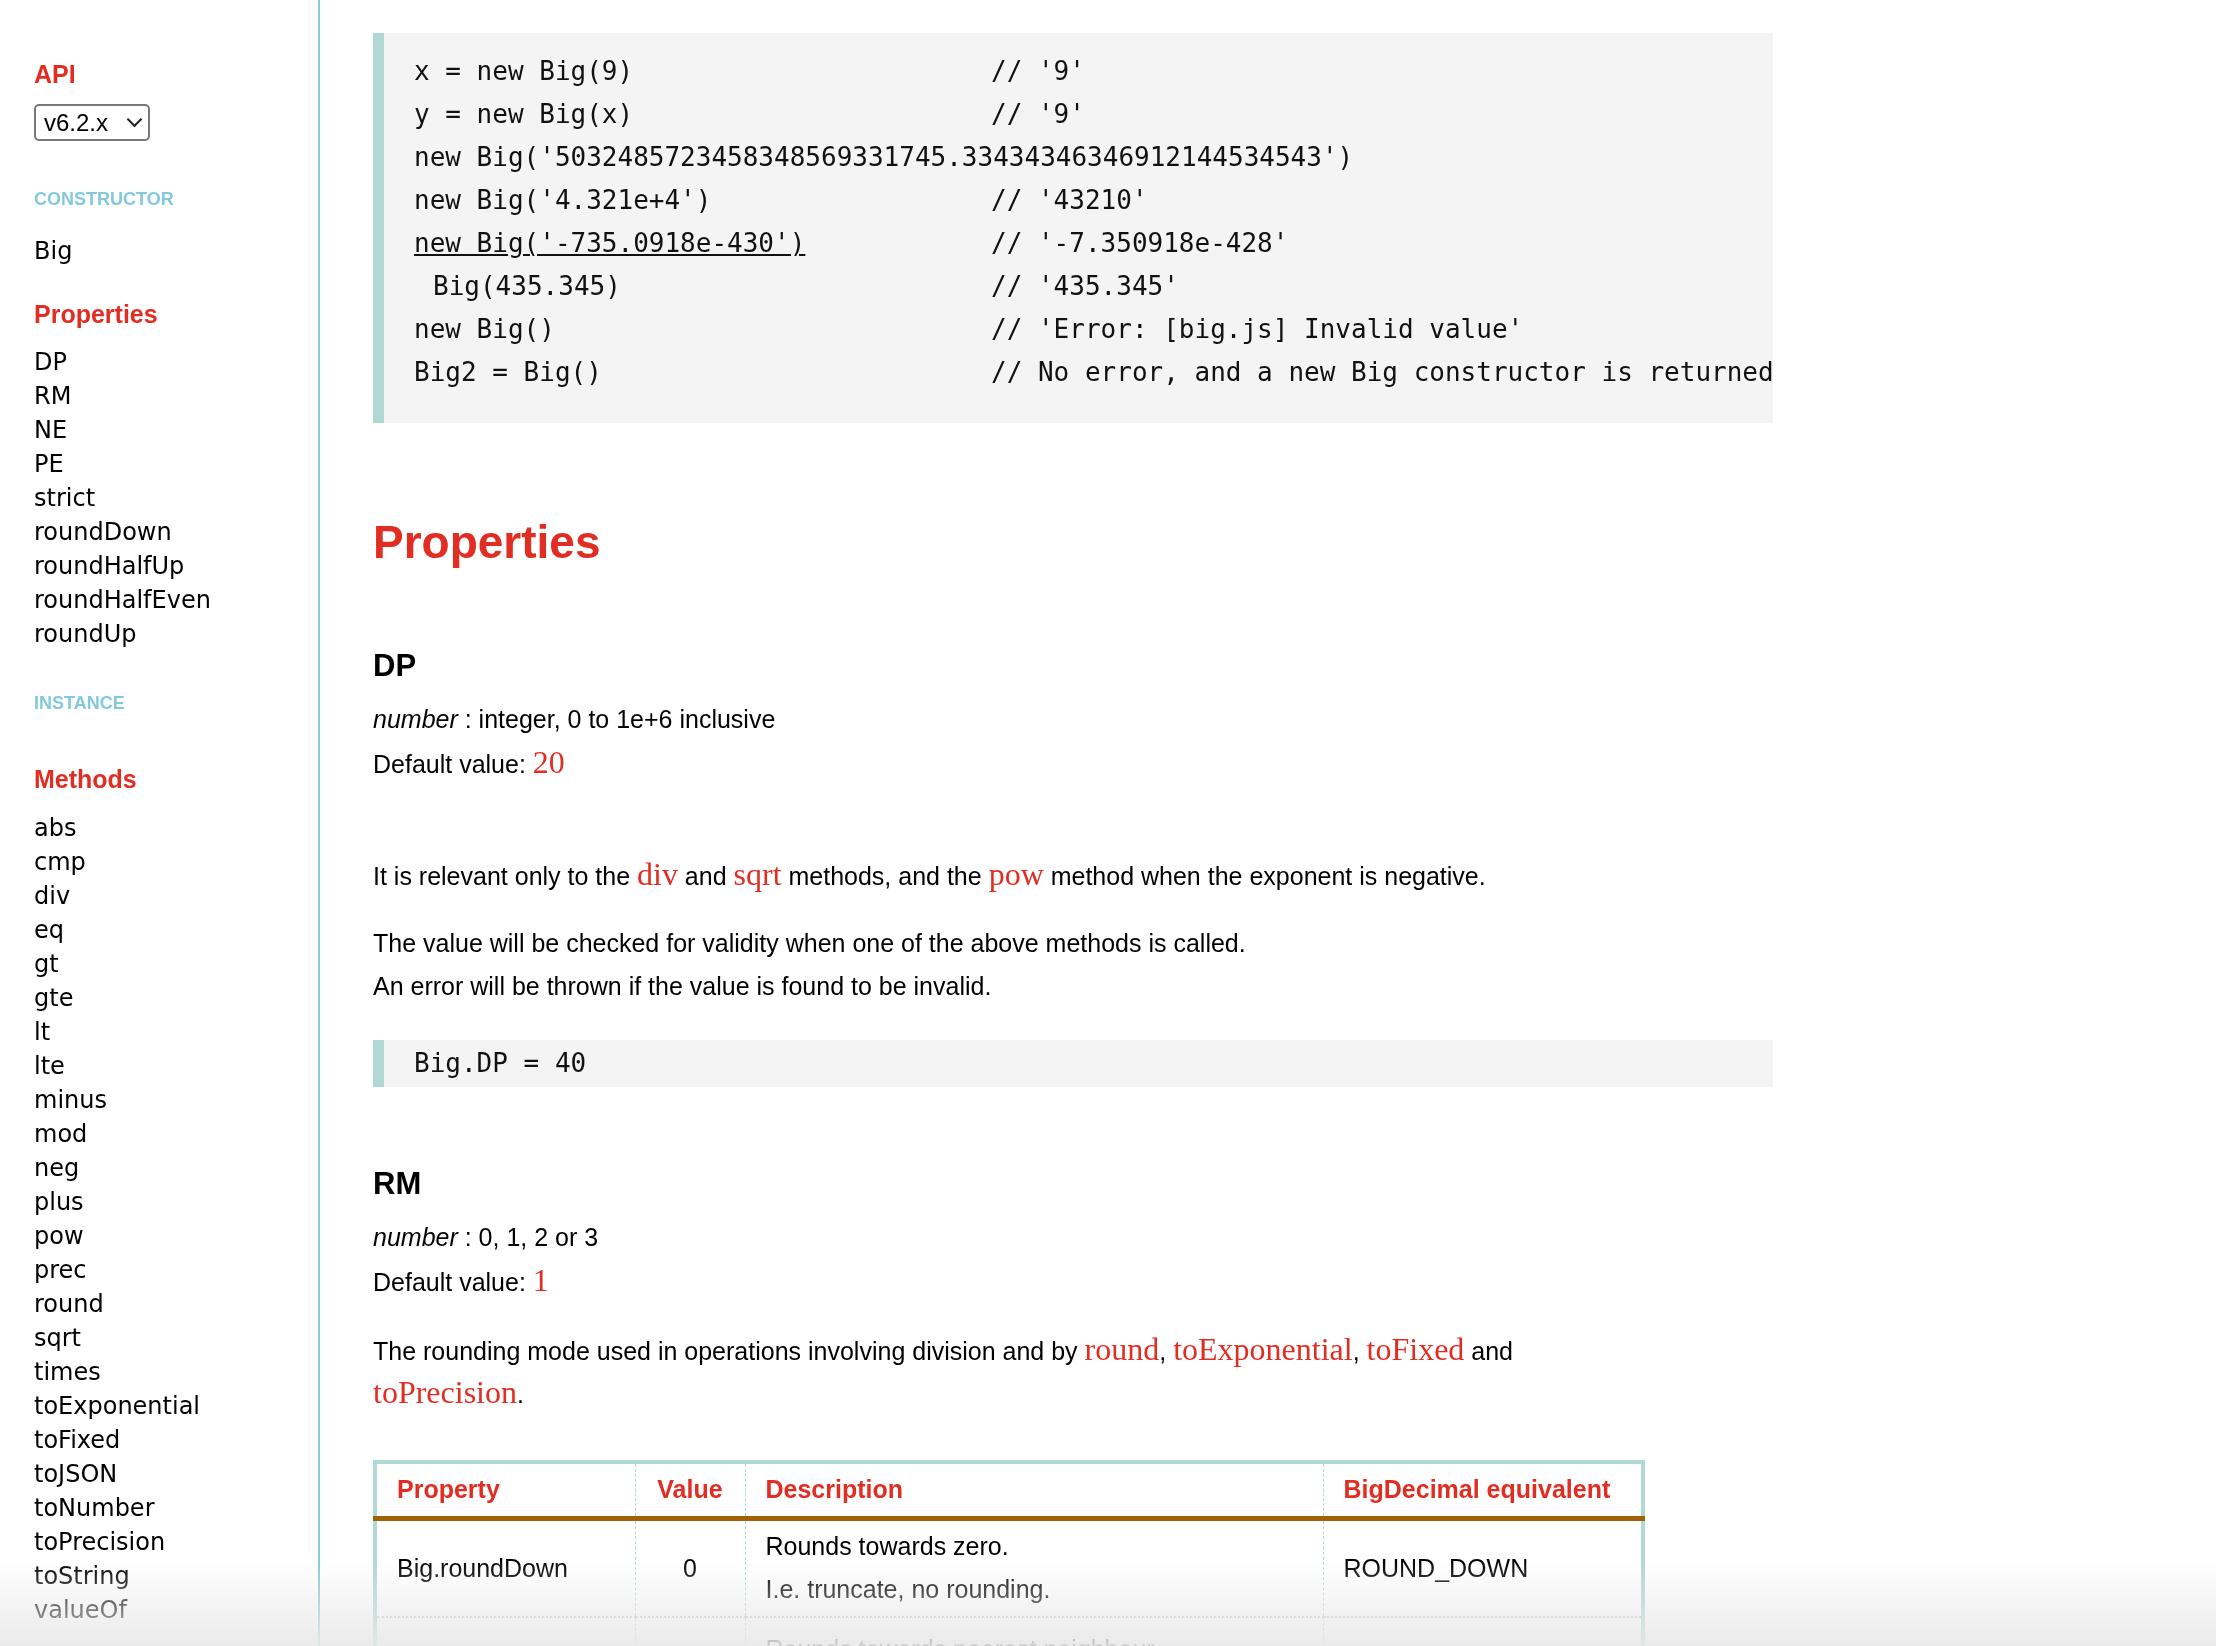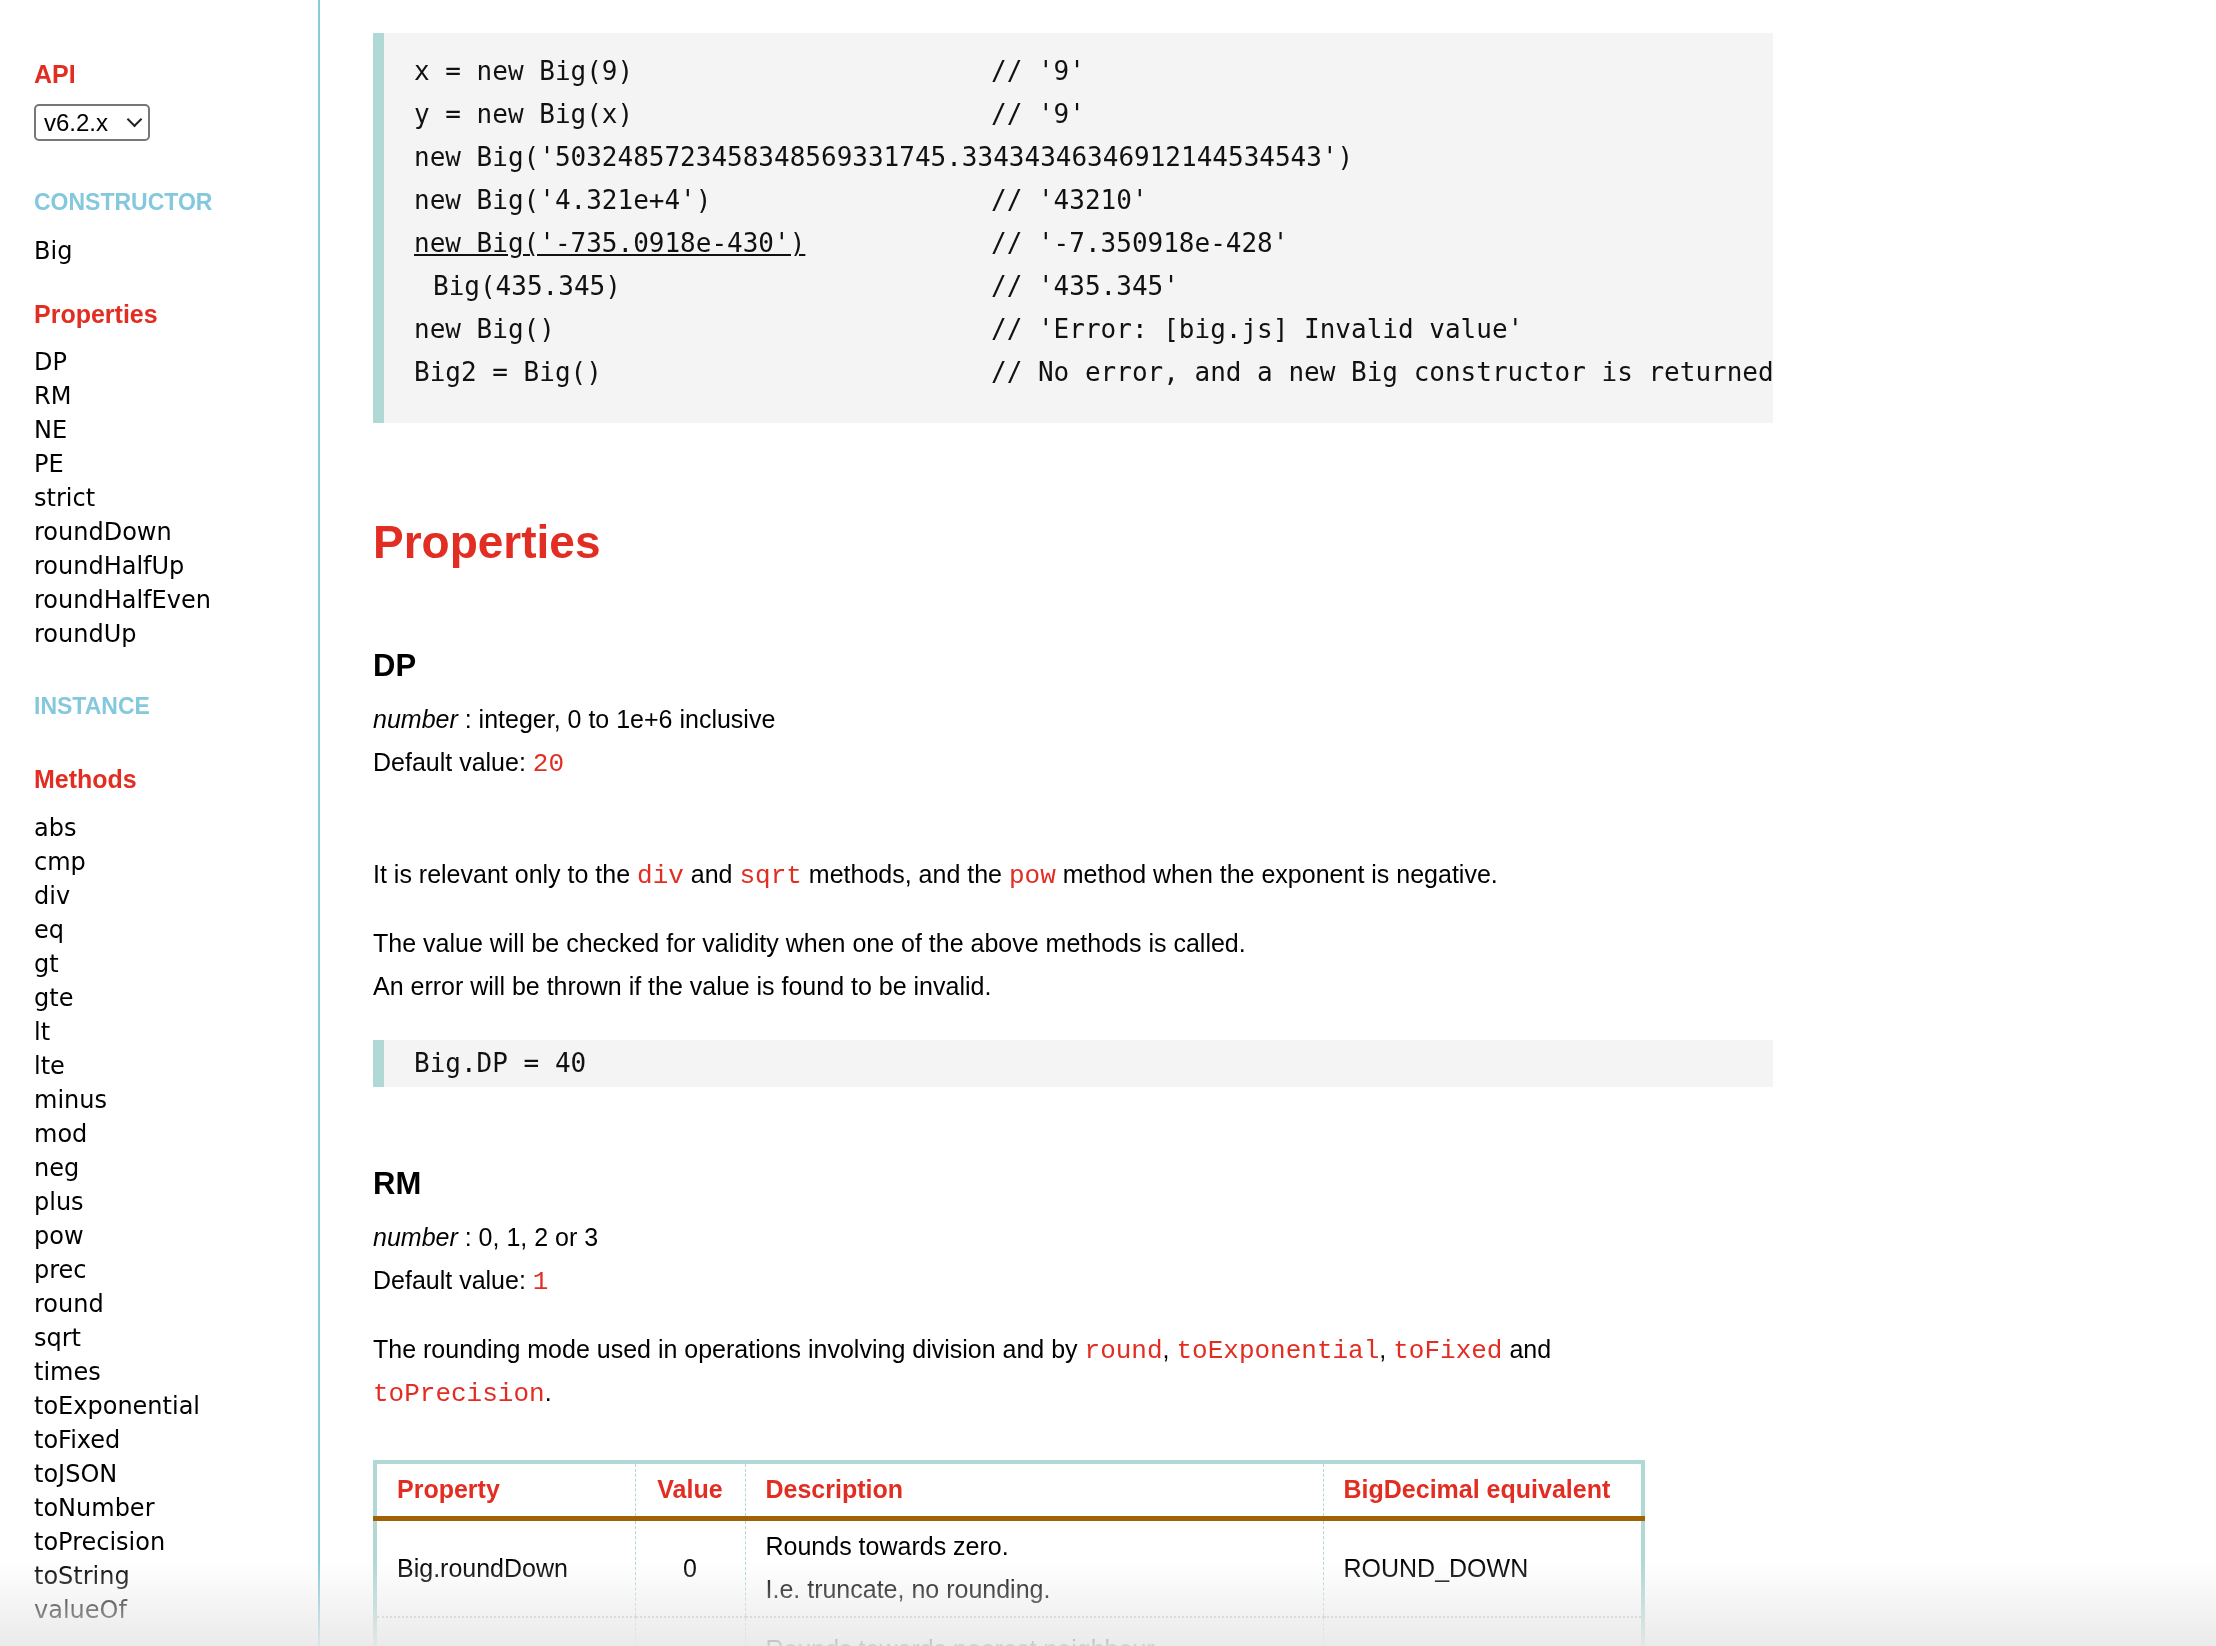--- a/index.html
+++ b/index.html
@@ -11,41 +11,41 @@
     border-right: 2px solid #89c9dc; background: #fff;
   }
   .sb-abs { position: absolute; left: 34px; }
   .sb-api { top: 60px; font-size: 25px; font-weight: bold; color: #e22d22; font-family: "Liberation Sans", sans-serif; }
   .sb-select {
     top: 104px; height: 37px; width: 116px; font-size: 24px; border: 2px solid #777; border-radius: 5px;
     padding: 0 8px; display: flex; align-items: center; justify-content: space-between; background: #fff;
     font-family: "Liberation Sans", sans-serif;
   }
   .sb-select .chev { width: 11px; height: 11px; border-right: 2px solid #222; border-bottom: 2px solid #222; transform: rotate(45deg); margin-top: -6px; }
-  .sb-section-blue { font-size: 23px; font-weight: bold; color: #84c8dd; }
+  .sb-section-blue { font-size: 18px; font-weight: bold; color: #84c8dd; }
   .sb-section-red { font-size: 25px; font-weight: bold; color: #e22d22; }
   .sb-list { font-family: "DejaVu Sans", sans-serif; font-size: 24px; line-height: 34px; color: #000; list-style: none; }
   .sb-list li { height: 34px; white-space: nowrap; }
 
   #main { position: absolute; left: 296px; top: 0; width: 1728px; height: 1646px; }
   .abs { position: absolute; }
 
   .code {
     position: absolute; left: 77px; width: 1400px; background: #f4f4f4;
     border-left: 11px solid #b0d8d4; font-family: "DejaVu Sans Mono", monospace; font-size: 26px; color: #111;
   }
   .code .ln { position: absolute; left: 30px; white-space: pre; height: 36px; line-height: 36px; }
   .code .cm { position: absolute; left: 607px; white-space: pre; height: 36px; line-height: 36px; }
 
   .h2 { font-size: 46px; font-weight: bold; color: #e22d22; }
   .h3 { font-size: 31px; font-weight: bold; color: #000; }
   .p { font-size: 25px; color: #000; white-space: nowrap; line-height: 36px; }
   .p i { font-style: italic; }
   .p u { text-decoration: underline; }
-  .red-code { font-family: Liberation Mono, monospace; color: #e22d22; font-size: 26px; }
+  .red-code { font-family: Liberation Serif, serif; color: #e22d22; font-size: 32px; }
 
   table.rm-table {
     position: absolute; left: 77px; top: 1460px; width: 1272px;
     border-collapse: collapse; border: 4px solid #b0d8d4; font-size: 25px;
   }
   table.rm-table th {
     color: #e22d22; font-weight: bold; text-align: left; height: 56px; padding: 0 20px;
     border-bottom: 5px solid #a16207; border-right: 1px dashed #b0d8d4; white-space: nowrap;
   }
   table.rm-table td {

